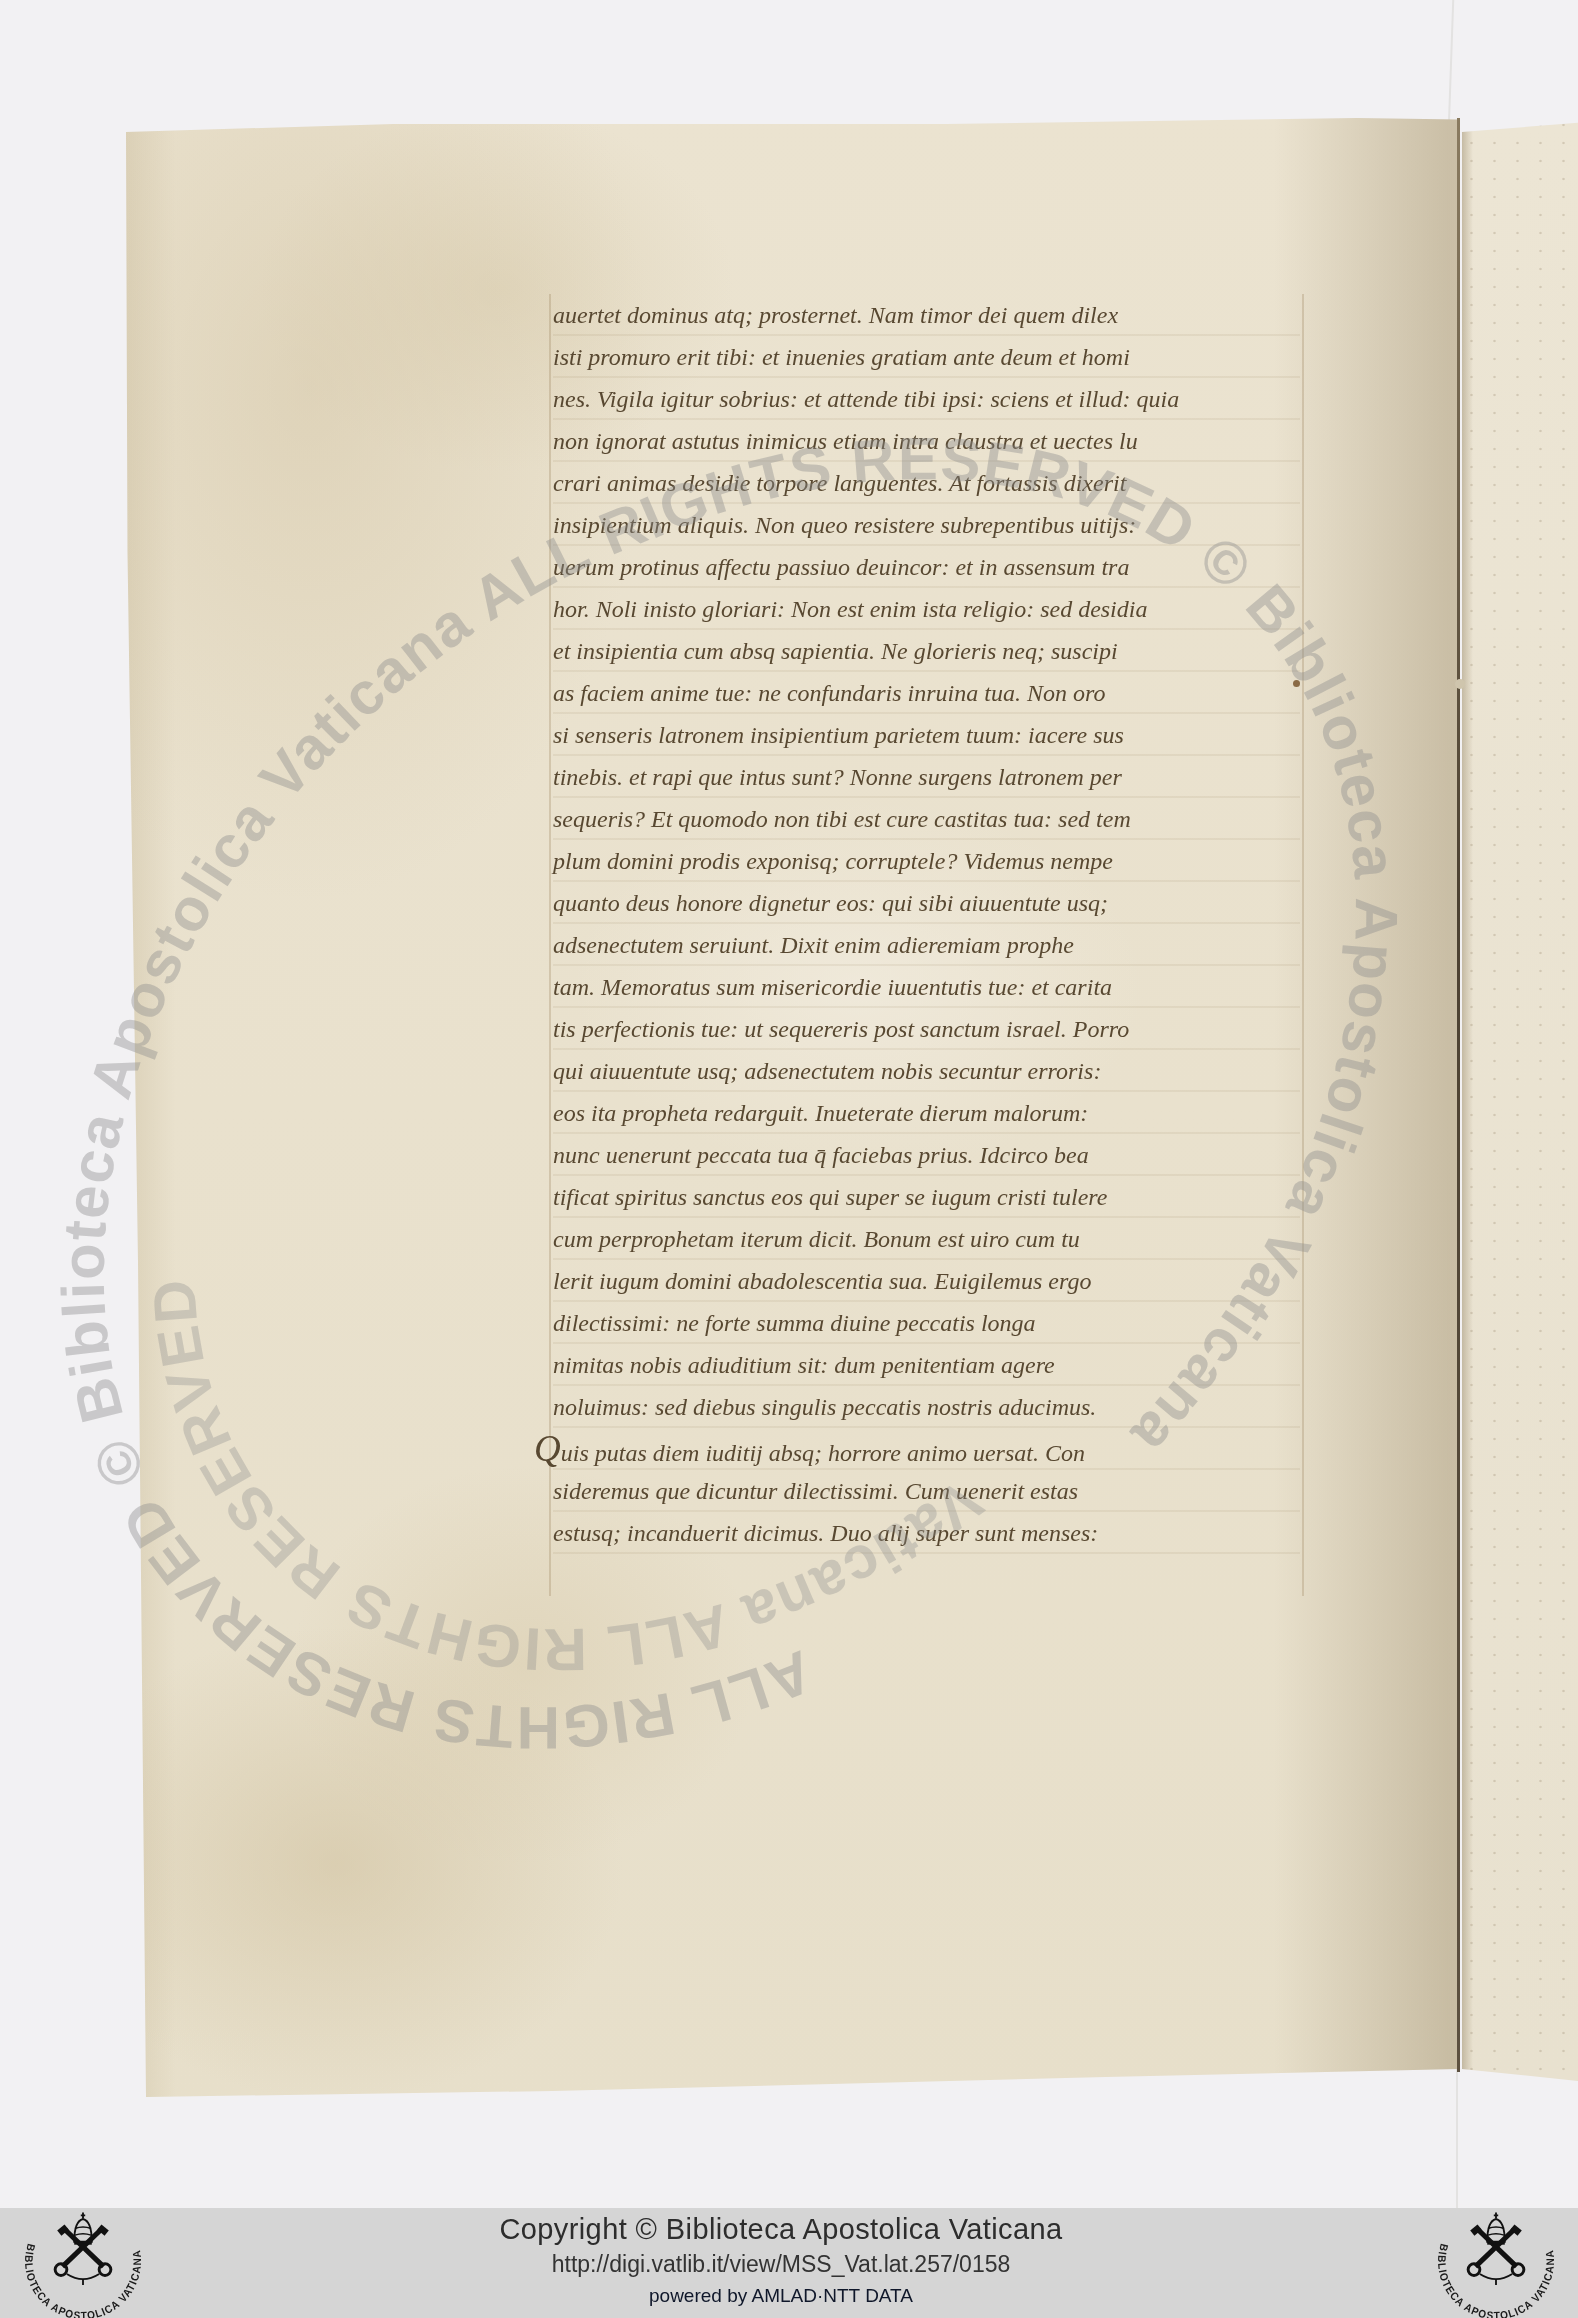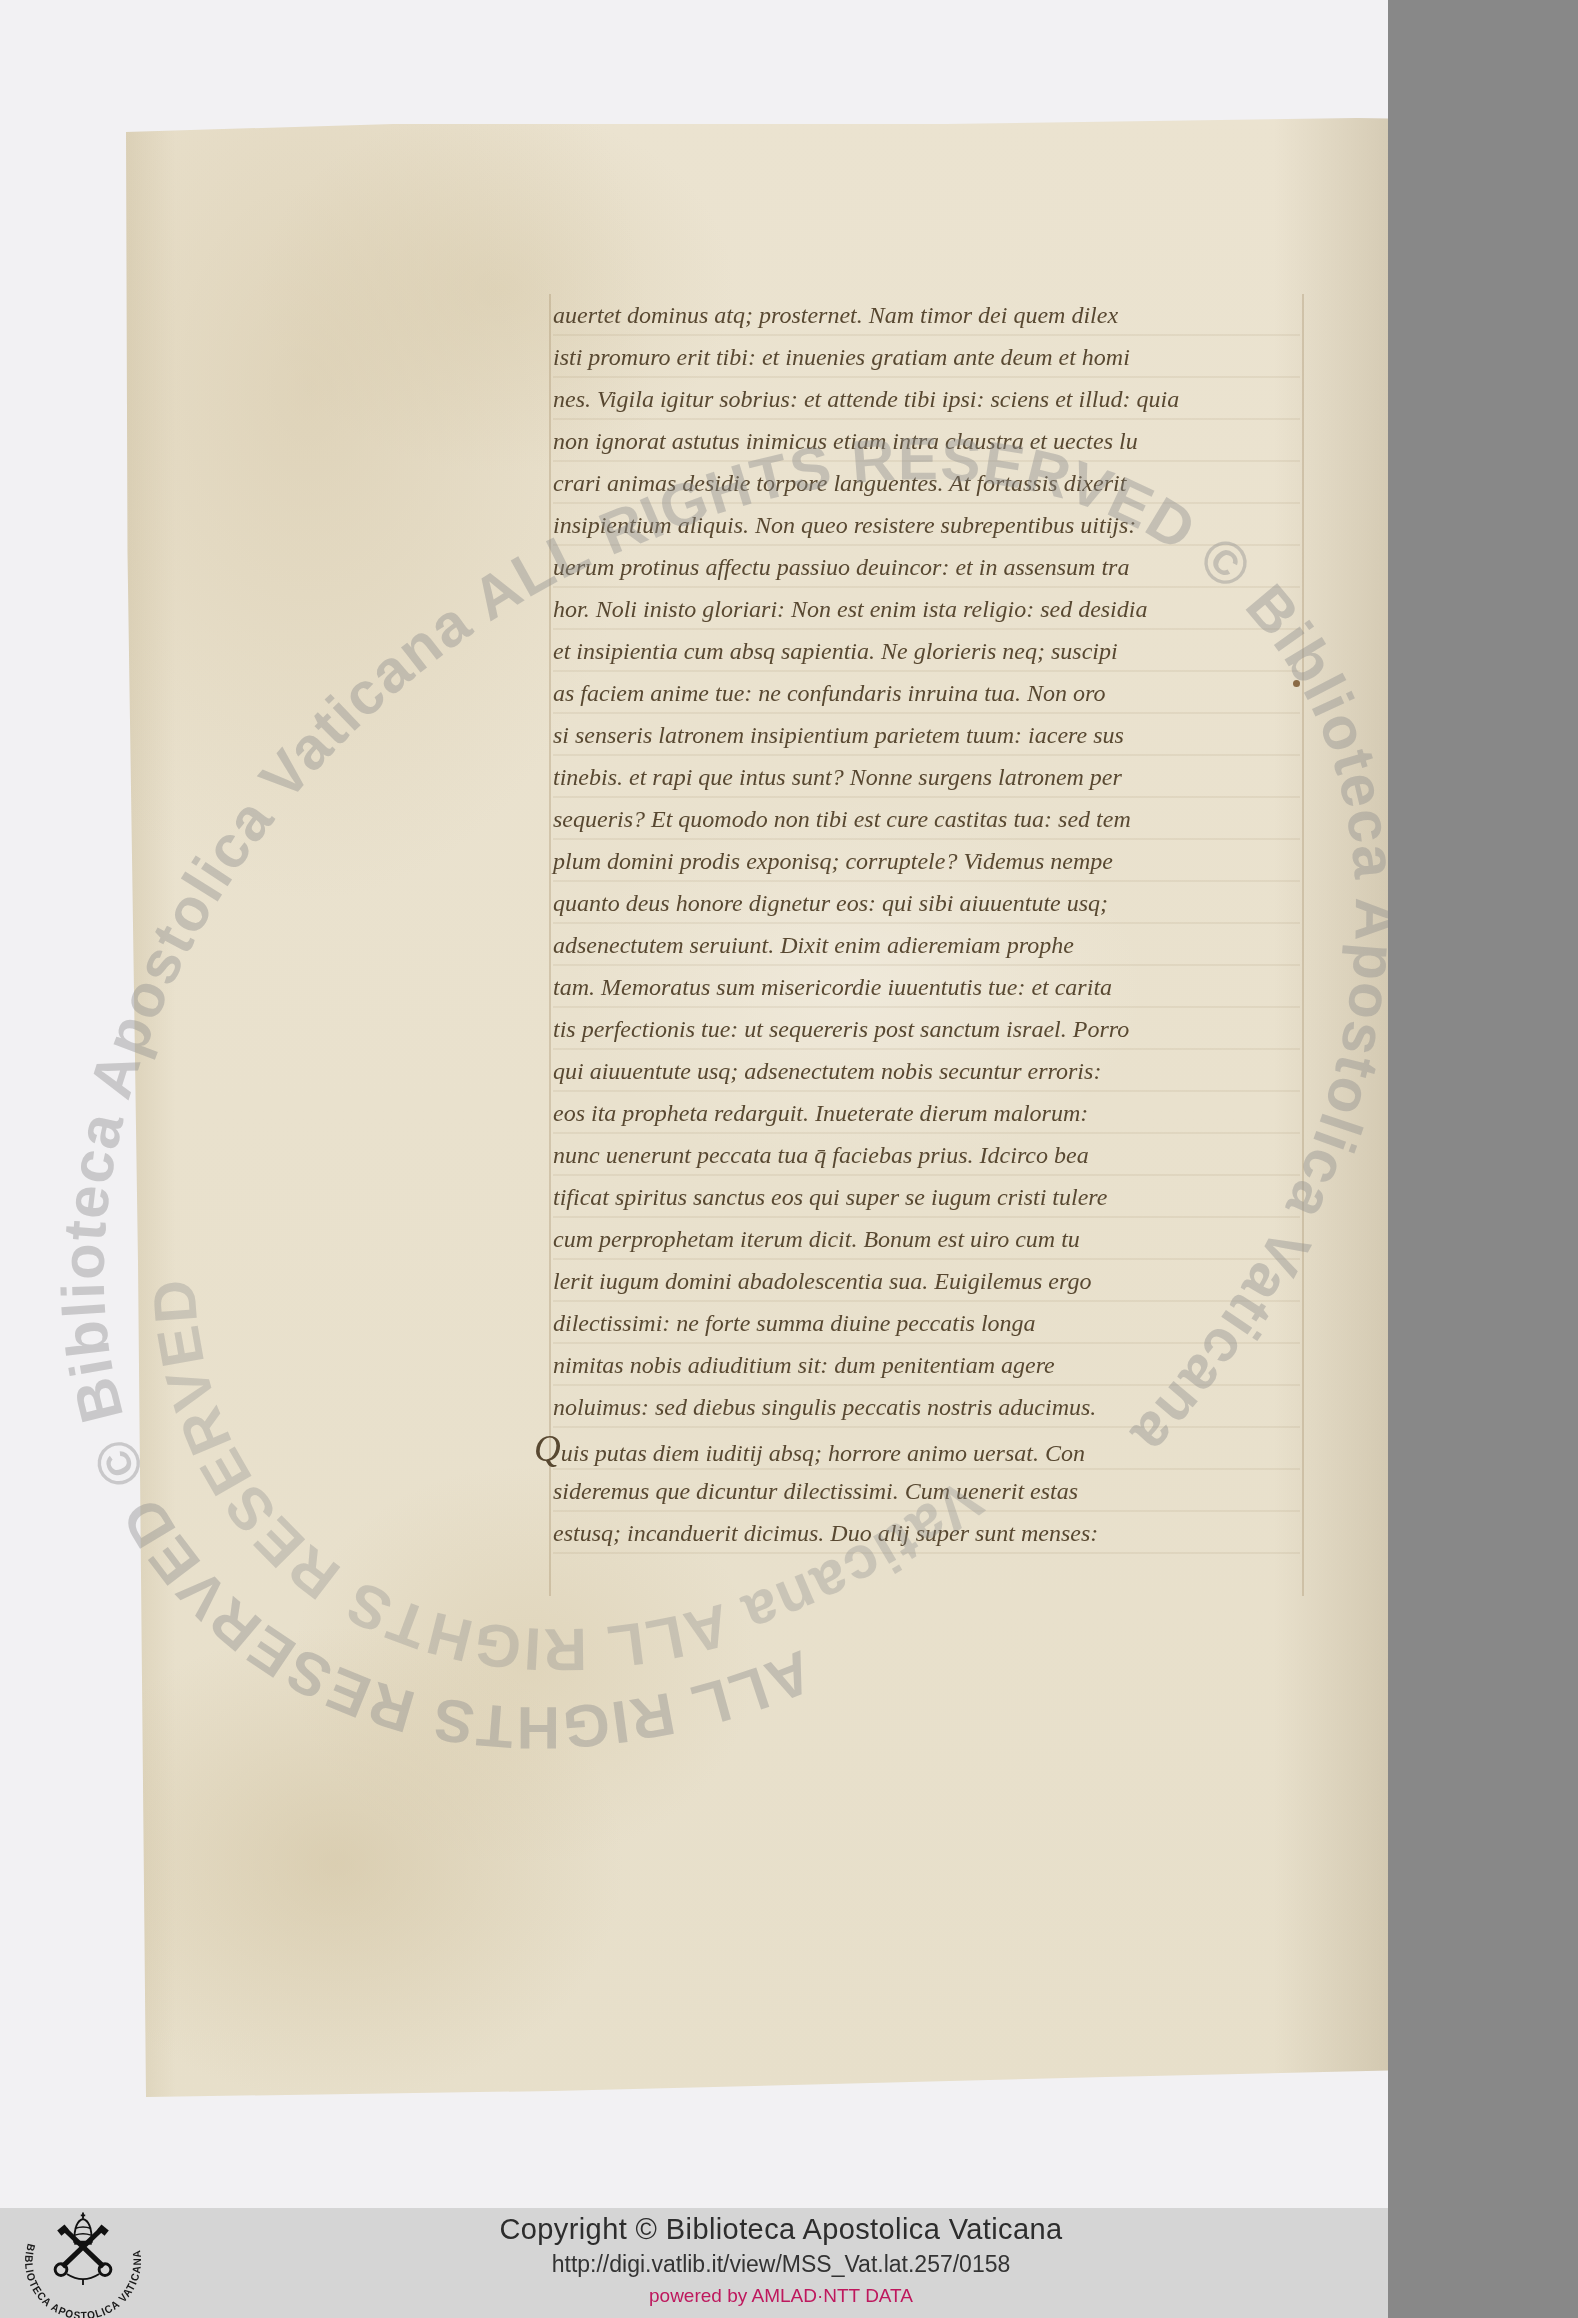--- a/index.html
+++ b/index.html
@@ -1,16 +1,16 @@
 <!DOCTYPE html>
 <html style="font-size:12.6px"><head>
 <meta charset="utf-8">
 <style>
   html,body{margin:0;padding:0;background:#888;}
-  #canvas{position:relative;width:1388px;height:2319px;overflow:hidden;
+  #canvas{position:relative;width:1578px;height:2319px;overflow:hidden;
           background:#f2f1f3;font-family:"Liberation Sans",sans-serif;}
 
   
   .crease{position:absolute;background:#e3e2e1;}
   #crease-top{left:1450px;top:0;width:2.4px;height:128px;transform:rotate(2deg);}
   #crease-bottom{left:1456px;top:2068px;width:1.6px;height:140px;}
 
   
   #page-left{position:absolute;left:122px;top:110px;width:1339px;height:1993px;
     background:
@@ -62,21 +62,21 @@
   #watermark-svg{position:absolute;left:0;top:0;pointer-events:none;}
   .wm-text{font-family:"Liberation Sans",sans-serif;font-weight:bold;
     font-size:76px;letter-spacing:2px;fill:#8b8b8b;}
   #wm-outer-text{fill-opacity:0.40;} #wm-inner-text{fill-opacity:0.33;}
 
   
   #footer-bar{position:absolute;left:0;top:2208px;width:1578px;height:110px;background:#d5d5d5;}
   #footer-center{position:absolute;left:221px;right:237px;top:4.7px;text-align:center;color:#2d2d2d;}
   #footer-copyright{font-size:29px;letter-spacing:0.4px;}
   #footer-url{font-size:23px;margin-top:5.5px;color:#333;}
-  #footer-powered{font-size:19px;margin-top:7px;color:#be185d;}
+  #footer-powered{font-size:19px;margin-top:7px;color:#0f172a;}
   .bav-logo{position:absolute;top:0px;width:158px;height:110px;}
   #bav-logo-left{left:4px;} #bav-logo-right{left:1417px;}
   .logo-ring{font-family:"Liberation Sans",sans-serif;font-weight:bold;font-size:15px;
     letter-spacing:1.5px;fill:#1a1a1a;}
 </style>
 </head>
 <body>
 
 <div id="canvas">
 

